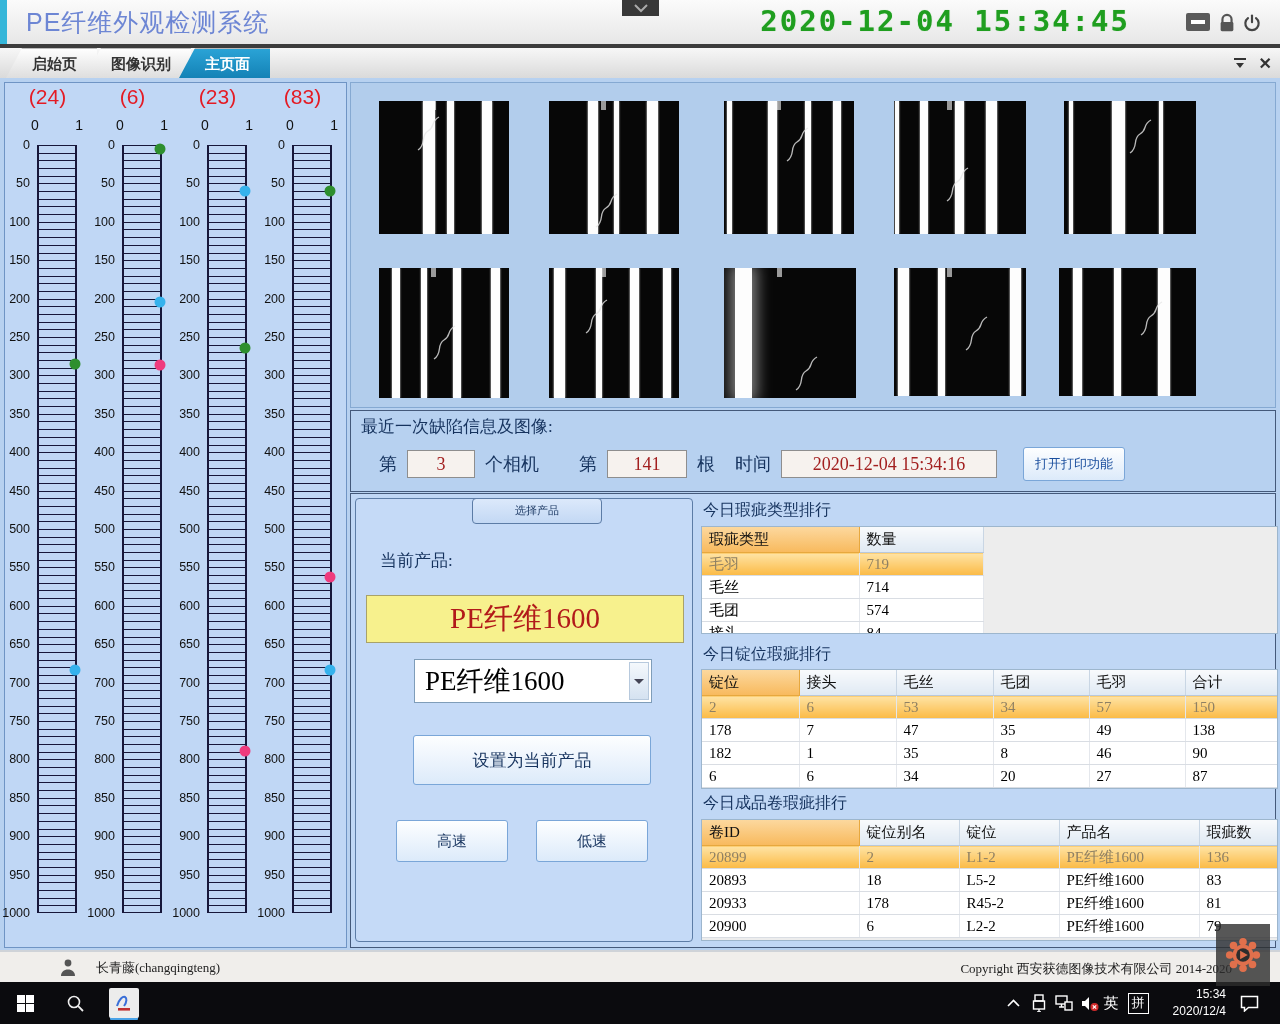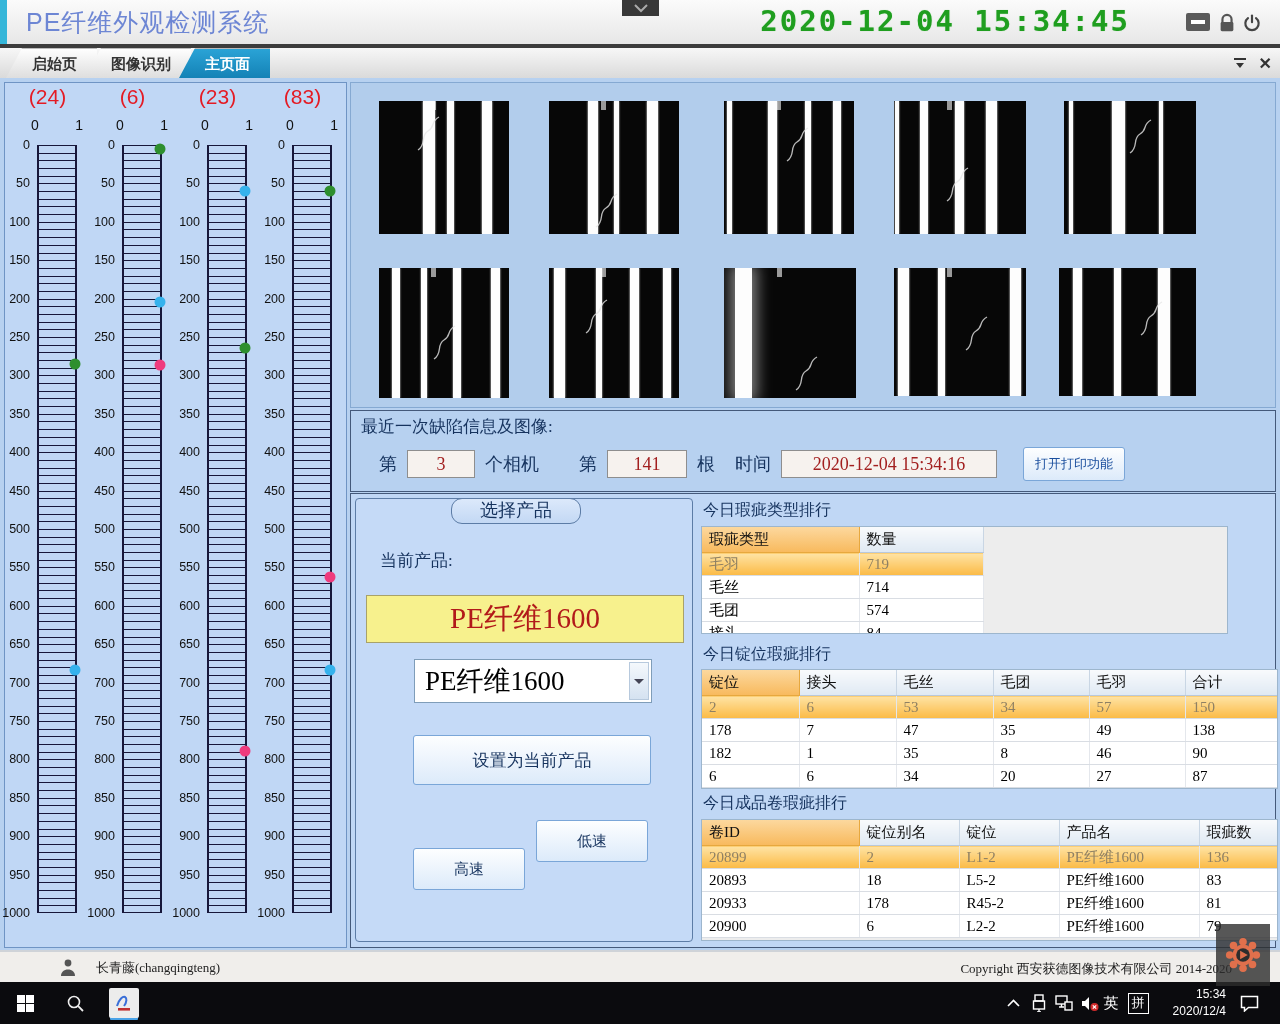--- a/index.html
+++ b/index.html
@@ -61,36 +61,36 @@
     font-size:18px;height:26px;line-height:26px;font-family:"Liberation Serif",serif;}
   .w1{width:66px;} .w2{width:78px;} .w3{width:214px;}
   .btn{background:linear-gradient(#fdfeff,#dceafa);border:1px solid #7aa6d8;border-radius:3px;
     color:#1b4f9e;cursor:pointer;font-family:"Liberation Sans",sans-serif;}
   .print-btn{margin-left:26px;width:102px;height:34px;font-size:13px;}
   
   .bottom-wrap{position:absolute;left:350px;top:493px;width:926px;height:455px;box-sizing:border-box;
     background:#c0d7f5;border:1px solid #44597a;}
   .product-panel{position:absolute;left:4px;top:4px;width:338px;height:444px;box-sizing:border-box;
     border:1px solid #5c7ca6;border-radius:4px;background:#c5daf7;}
-  .pp-legend{position:absolute;left:95px;top:-1px;width:128px;height:24px;border:1px solid #5c7ca6;
-    border-radius:11px;background:linear-gradient(#dce9fb,#c3d8f4);text-align:center;
-    font-size:18px;color:#16335e;line-height:23px;}
+  .pp-legend{position:absolute;left:116px;top:-1px;width:128px;height:24px;border:1px solid #5c7ca6;
+    border-radius:4px;background:linear-gradient(#dce9fb,#c3d8f4);text-align:center;
+    font-size:11px;color:#16335e;line-height:23px;}
   .pp-current-label{position:absolute;left:24px;top:50px;font-size:17px;color:#16335e;font-family:"Liberation Serif",serif;}
   .pp-current-value{position:absolute;left:10px;top:96px;width:316px;height:46px;background:#f7f18d;
     border:1px solid #a8a26a;display:flex;align-items:center;justify-content:center;
     font-size:29px;color:#b21a1a;font-family:"Liberation Serif",serif;}
   .pp-combo{position:absolute;left:58px;top:160px;width:236px;height:42px;background:#fff;
     border:1px solid #7f9db9;cursor:pointer;}
   .pp-combo .val{position:absolute;left:10px;top:3px;font-size:27px;color:#000;font-family:"Liberation Serif",serif;}
   .pp-combo .arrow{position:absolute;right:2px;top:2px;bottom:2px;width:18px;
     background:linear-gradient(#f4f8fc,#d5e2f1);border:1px solid #b7c9dd;}
   .pp-combo .arrow:after{content:"";position:absolute;left:4px;top:16px;border:5px solid transparent;border-top-color:#445;}
   .pp-set-btn{position:absolute;left:57px;top:236px;width:238px;height:50px;font-size:17px;color:#16335e;}
   .pp-speed{position:absolute;top:321px;width:112px;height:42px;font-size:15px;color:#16335e;}
-  .pp-high{left:57px;margin-top:28px;} .pp-low{left:180px;}
+  .pp-high{left:40px;} .pp-low{left:180px;}
   
   .tw-title{position:absolute;font-size:16px;color:#16335e;font-family:"Liberation Serif",serif;}
   .grid-ctl{position:absolute;background:#ededed;border:1px solid #9db6cd;overflow:hidden;box-sizing:border-box;}
   .grid-ctl table{border-collapse:collapse;table-layout:fixed;font-family:"Liberation Serif",serif;font-size:15px;}
   .grid-ctl th{height:25px;text-align:left;padding:0 0 0 7px;font-weight:normal;font-size:15px;color:#111;
     background:linear-gradient(#f8fafc,#dfe9f3);border-right:1px solid #c9d6e4;border-bottom:1px solid #b9c8da;overflow:hidden;white-space:nowrap;}
   .grid-ctl th.orange{background:linear-gradient(#fcd89e,#f8ba5e);border-right:1px solid #e7a83e;border-bottom:1px solid #e7a83e;}
   .grid-ctl td{height:22px;padding:0 0 0 7px;background:#fff;border-right:1px solid #e4e7ec;
     border-bottom:1px solid #d9dde3;overflow:hidden;white-space:nowrap;color:#000;}
   .grid-ctl tr.hl td{background:linear-gradient(#fee3a4,#fbba45);color:#8f8063;}
@@ -426,21 +426,21 @@
       <div class="pp-combo">
         <span class="val">PE纤维1600</span>
         <span class="arrow"></span>
       </div>
       <button class="btn pp-set-btn">设置为当前产品</button>
       <button class="btn pp-speed pp-high">高速</button>
       <button class="btn pp-speed pp-low">低速</button>
     </div>
 
     <div class="tw-title" style="left:352px;top:6px">今日瑕疵类型排行</div>
-    <div class="grid-ctl" id="tbl1" style="left:350px;top:32px;width:527px;height:108px">
+    <div class="grid-ctl" id="tbl1" style="left:350px;top:32px;width:577px;height:108px">
         <table style="width: 281px;">
           <colgroup>
             <col style="width: 157px;">
             <col style="width: 124px;">
           </colgroup>
           <thead>
             <tr>
               <th class="orange">瑕疵类型</th>
               <th>数量</th>
             </tr>

